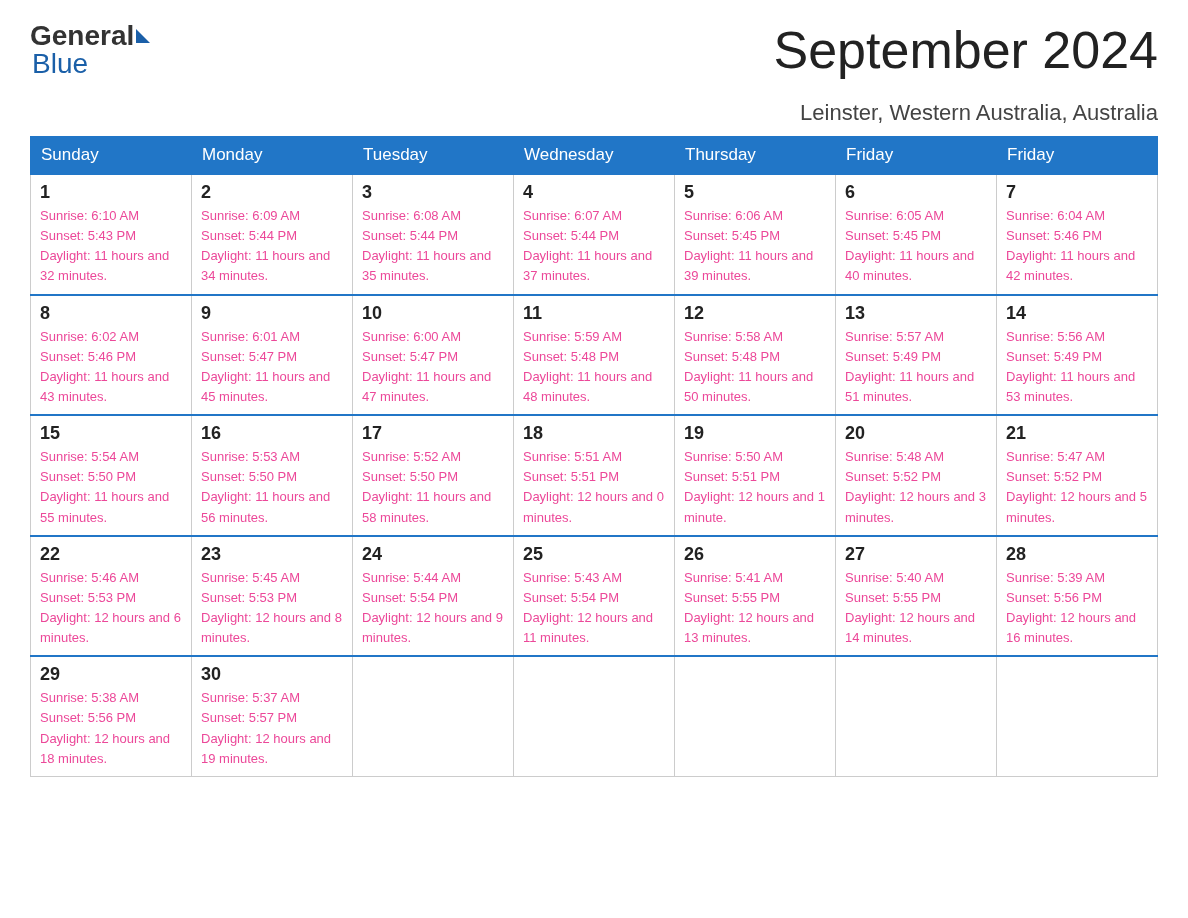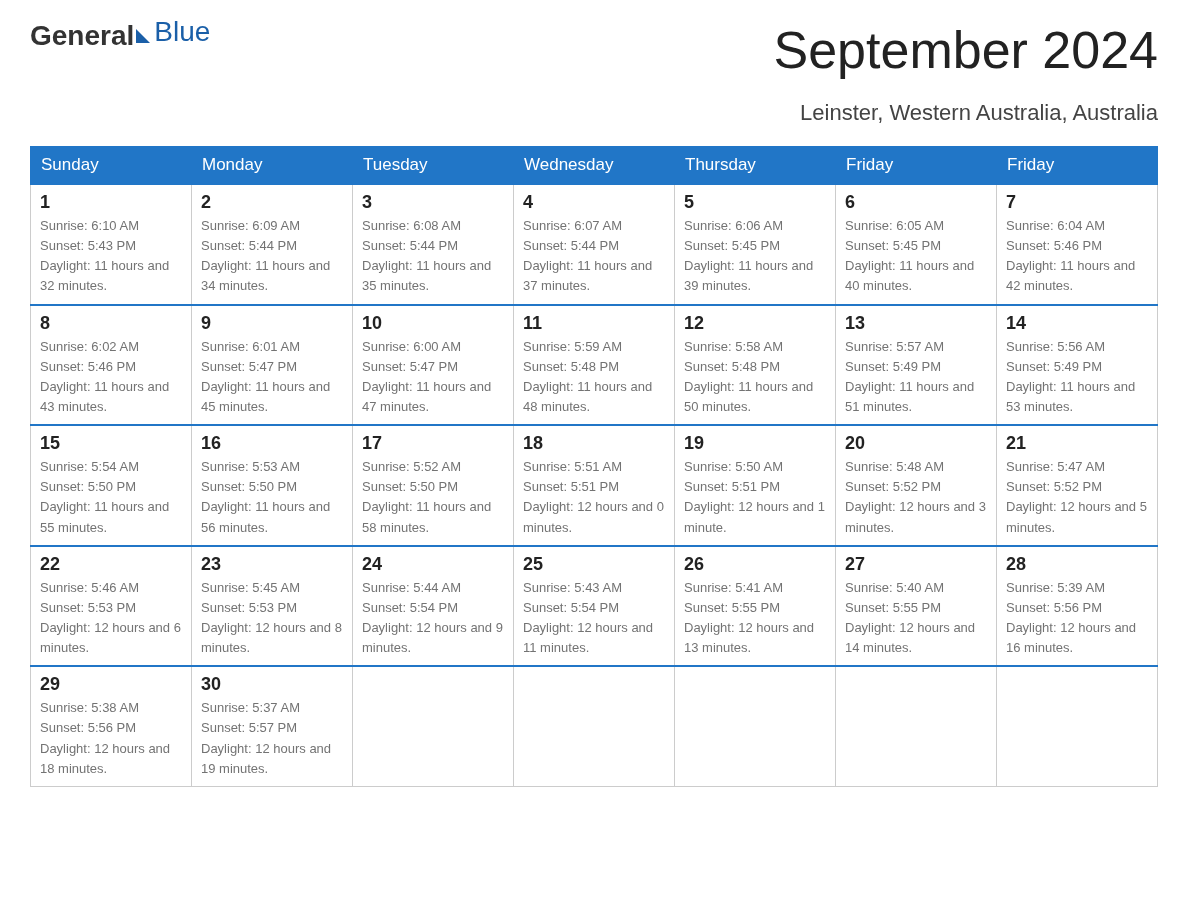--- a/index.html
+++ b/index.html
@@ -11,21 +11,21 @@
       padding: 20px 30px;
     }
     .header {
       display: flex;
       justify-content: space-between;
       align-items: flex-start;
       margin-bottom: 10px;
     }
     .logo {
       display: flex;
-      flex-direction: row;
+      flex-direction: column;
       align-items: flex-start;
     }
     .logo-text {
       display: flex;
       align-items: center;
       font-size: 28px;
       font-weight: bold;
       color: #333;
     }
     .logo-general { color: #333; }
@@ -47,21 +47,21 @@
       color: #222;
     }
     .location {
       font-size: 22px;
       color: #444;
       margin-top: 20px;
     }
     .calendar {
       width: 100%;
       border-collapse: collapse;
-      margin-top: 20px;
+      margin-top: 10px;
       border-radius: 17px;
     }
     .calendar th {
       background: #2176c7;
       color: #fff;
       font-size: 17px;
       font-weight: normal;
       padding: 8px 10px;
       text-align: left;
       border: 1px solid #2176c7;
@@ -80,21 +80,21 @@
     }
     .day-num {
       font-size: 18px;
       font-weight: bold;
       color: #222;
       display: block;
       margin-bottom: 3px;
     }
     .day-info {
       font-size: 13px;
-      color: #737373;
+      color: #ec4899;
       line-height: 1.55;
     }
     .empty-cell {
       background: #fff;
     }
   </style>
 </head>
 <body>
 
 <div class="header">

